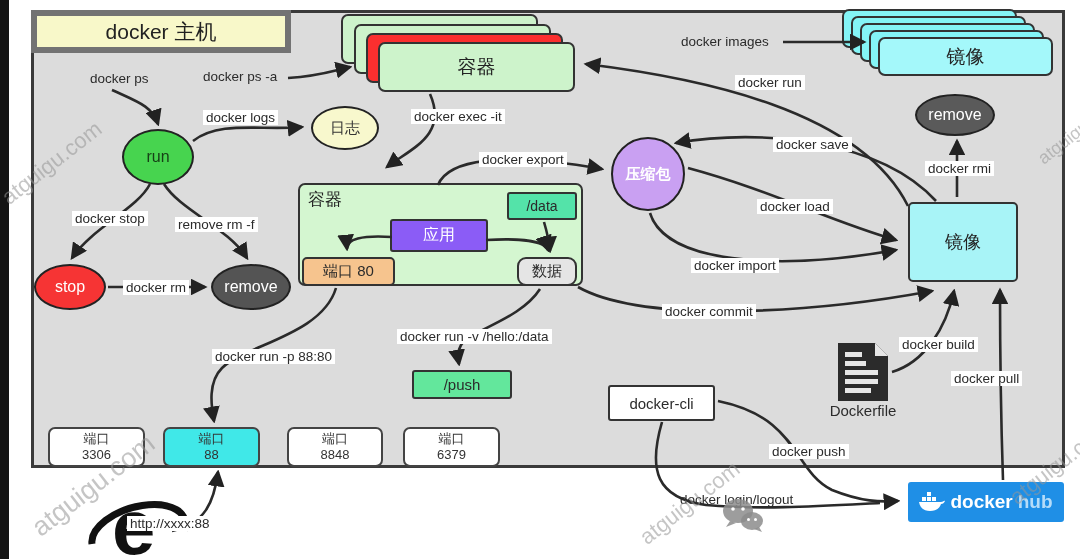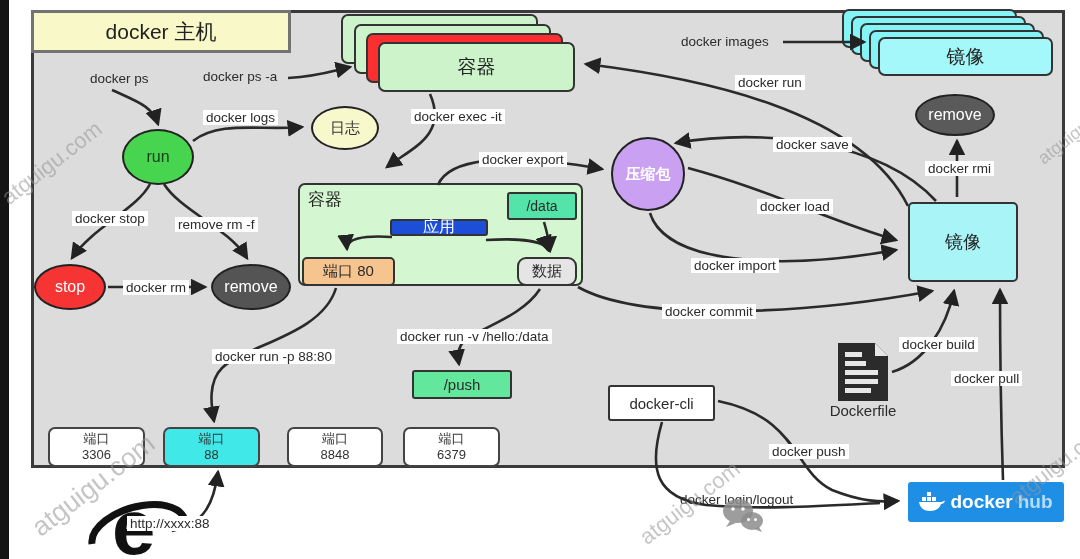--- a/index.html
+++ b/index.html
@@ -4,21 +4,21 @@
 <style>
   html,body{margin:0;padding:0;}
   body{width:1080px;height:559px;position:relative;overflow:hidden;background:#ffffff;
        font-family:"Liberation Sans", sans-serif;color:#2b2b2b;}
   .abs{position:absolute;}
   
   #left-bar{left:0;top:0;width:9px;height:559px;background:#141414;z-index:2;}
   #stage{left:31px;top:10px;width:1034px;height:458px;background:#dcdcdc;
          border:3px solid #3a3a3a;box-sizing:border-box;z-index:1;}
   #title-box{left:31px;top:10px;width:260px;height:43px;background:#f8f8c9;
-         border:3px solid #737373;box-sizing:border-box;z-index:4;
+         border:6px solid #737373;box-sizing:border-box;z-index:4;
          display:flex;align-items:center;justify-content:center;
          font-size:21px;color:#222;}
   
   .card{border:2.5px solid #333;border-radius:7px;box-sizing:border-box;z-index:3;}
   .node-label{display:flex;align-items:center;justify-content:center;width:100%;height:100%;}
   .ellipse{border:2.5px solid #222;border-radius:50%;box-sizing:border-box;z-index:4;
            display:flex;align-items:center;justify-content:center;font-size:16px;}
   .smallbox{border:2.5px solid #333;border-radius:3px;box-sizing:border-box;z-index:5;
            display:flex;align-items:center;justify-content:center;font-size:15px;}
   .portbox{border:2.5px solid #444;border-radius:7px;box-sizing:border-box;z-index:6;
@@ -74,21 +74,21 @@
 <div class="abs ellipse" style="left:915px;top:94px;width:80px;height:42px;background:#5a5a5a;color:#fff;">
   <span>remove</span>
   </div>
 <div class="abs ellipse" style="left:611px;top:137px;width:74px;height:74px;background:#c9a0f2;color:#fff;font-size:15px;font-weight:bold;">
   <span>压缩包</span>
   </div>
 
 <div class="abs card" style="left:298px;top:183px;width:285px;height:103px;background:#d4f6d0;">
   <div style="position:absolute;left:8px;top:3px;font-size:17px;color:#222;">容器</div>
 </div>
-<div class="abs smallbox" style="left:390px;top:219px;width:98px;height:17px;background:#1d4ed8;color:#fff;font-size:16px;">
+<div class="abs smallbox" style="left:390px;top:219px;width:98px;height:33px;background:#8b5cf6;color:#fff;font-size:16px;">
   <span>应用</span>
   </div>
 <div class="abs smallbox" style="left:507px;top:192px;width:70px;height:28px;background:#54e3a9;font-size:14px;">
   <span>/data</span>
   </div>
 <div class="abs smallbox" style="left:302px;top:257px;width:93px;height:29px;background:#f6c48e;border-radius:5px;">
   <span>端口 80</span>
   </div>
 <div class="abs smallbox" style="left:517px;top:257px;width:60px;height:29px;background:#e5e5e5;border-radius:9px;">
   <span>数据</span>

